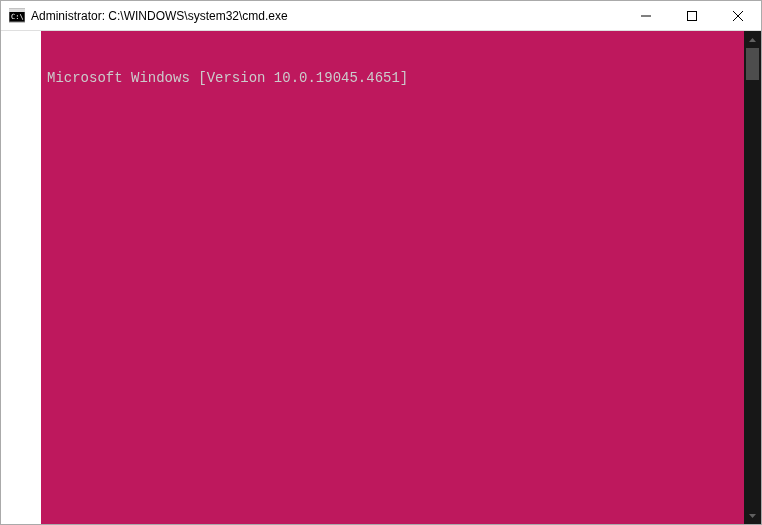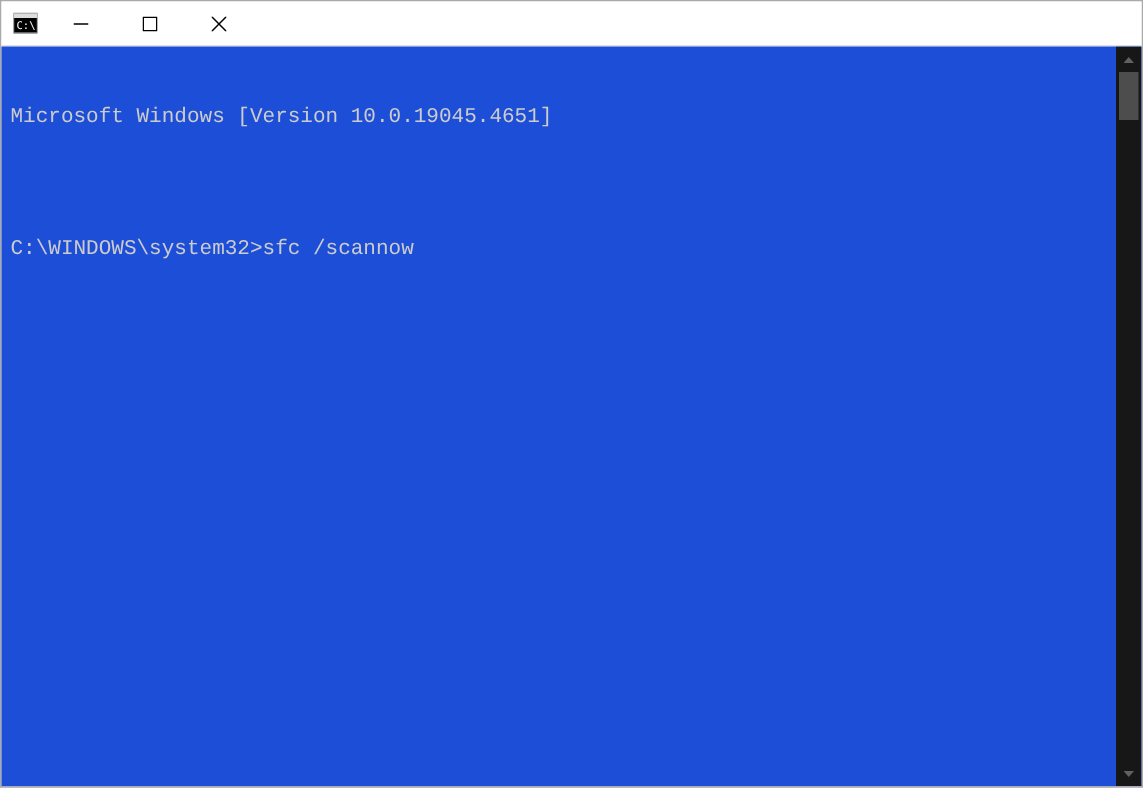--- a/index.html
+++ b/index.html
@@ -56,24 +56,25 @@
       height: 100%;
       display: flex;
       align-items: center;
       justify-content: center;
       cursor: pointer;
       background: transparent;
       border: none;
     }
     .terminal-area {
       flex: 1;
-      background: #1d4ed8;
+      background: #be185d;
       display: flex;
       position: relative;
       overflow: hidden;
+      margin-left: 40px;
     }
     .terminal-content {
       flex: 1;
       padding: 4px 6px;
       font-family: Consolas, "Courier New", monospace;
       font-size: 14px;
       line-height: 1.25;
       color: #cccccc;
       white-space: pre;
       overflow: hidden;
@@ -115,20 +116,21 @@
 
 <div class="window">
   <div class="titlebar">
     <span class="titlebar-icon">
       <svg width="16" height="16" viewBox="0 0 16 16">
         <rect x="0" y="1" width="16" height="13" fill="#000000" stroke="#888888" stroke-width="1"></rect>
         <rect x="0" y="1" width="16" height="3" fill="#dddddd"></rect>
         <text x="2" y="11" font-size="7" fill="#ffffff" font-family="monospace">C:\</text>
       </svg>
     </span>
+    <span class="titlebar-title">Administrator: C:\WINDOWS\system32\cmd.exe</span>
     <div class="window-controls">
       <button class="window-control">
         <svg width="10" height="10" viewBox="0 0 10 10">
           <line x1="0" y1="5" x2="10" y2="5" stroke="#000000" stroke-width="1"></line>
         </svg>
       </button>
       <button class="window-control">
         <svg width="10" height="10" viewBox="0 0 10 10">
           <rect x="0.5" y="0.5" width="9" height="9" fill="none" stroke="#000000" stroke-width="1"></rect>
         </svg>
@@ -138,21 +140,20 @@
           <line x1="0" y1="0" x2="10" y2="10" stroke="#000000" stroke-width="1"></line>
           <line x1="10" y1="0" x2="0" y2="10" stroke="#000000" stroke-width="1"></line>
         </svg>
       </button>
     </div>
   </div>
   <div class="terminal-area">
     <div class="terminal-content">
       <div class="terminal-line">Microsoft Windows [Version 10.0.19045.4651]</div>
       <div class="terminal-line"></div>
-      <div class="terminal-line"><span>C:\WINDOWS\system32&gt;</span><span>sfc /scannow</span></div>
     </div>
     <div class="scrollbar">
       <div class="scrollbar-arrow up">
         <svg width="7" height="4" viewBox="0 0 7 4">
           <polygon points="3.5,0 7,4 0,4" fill="#616161"></polygon>
         </svg>
       </div>
       <div class="scrollbar-thumb"></div>
       <div class="scrollbar-arrow down">
         <svg width="7" height="4" viewBox="0 0 7 4">

